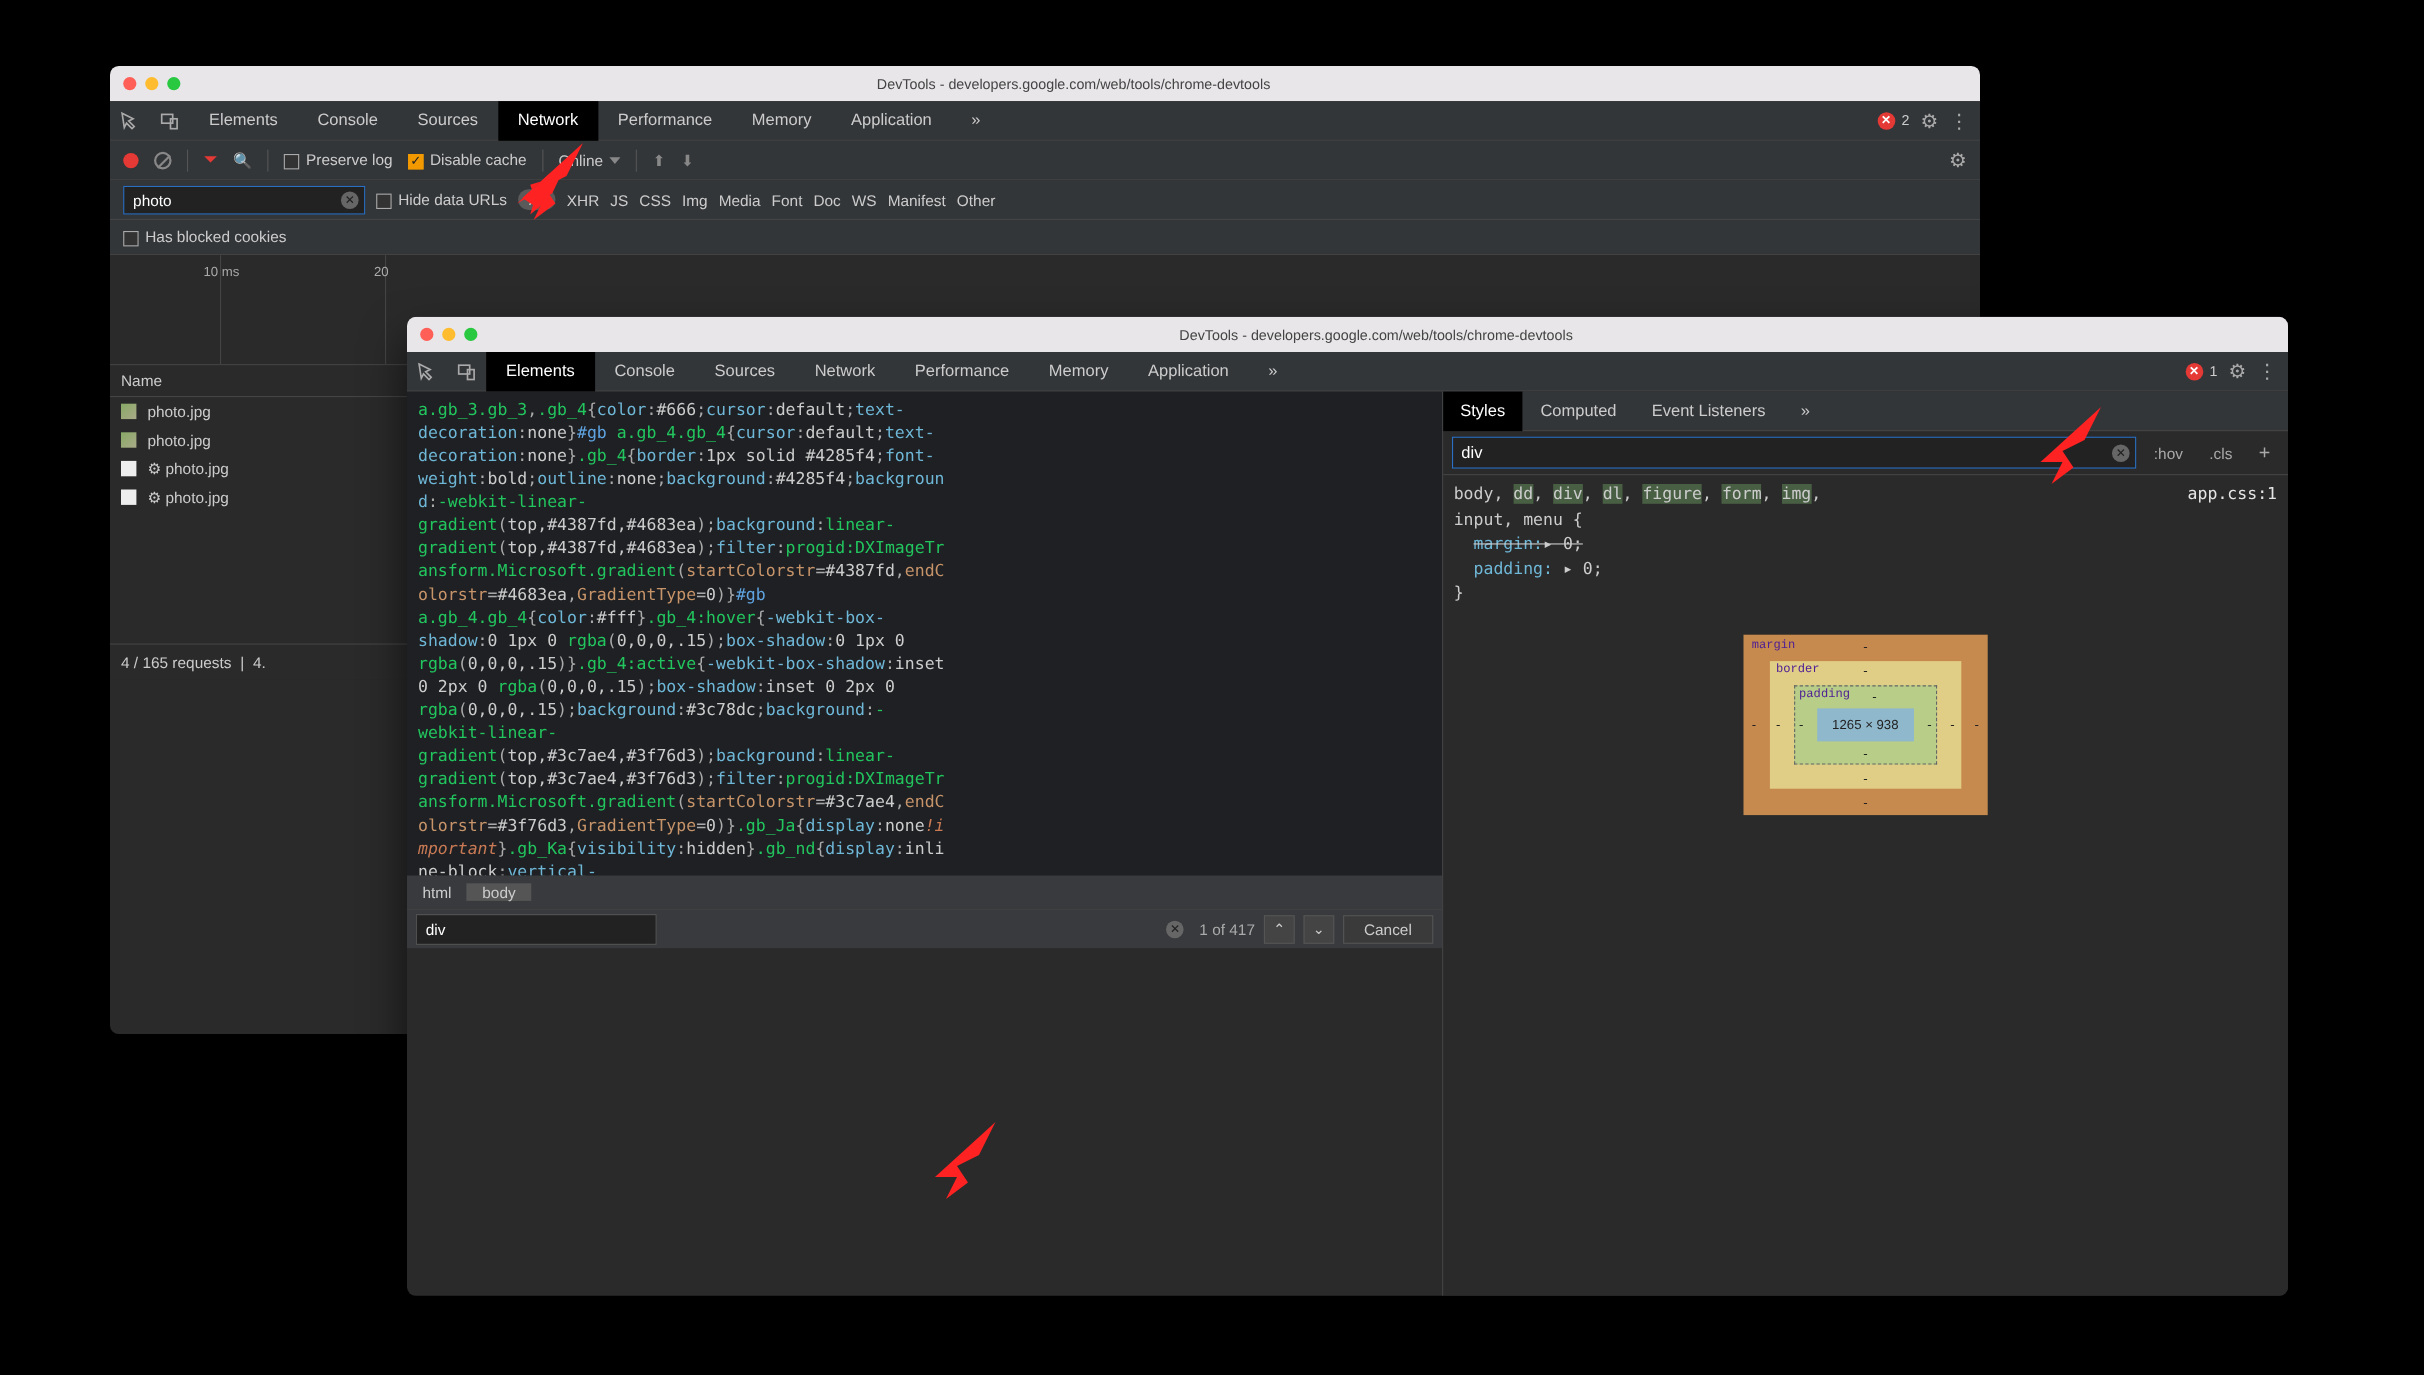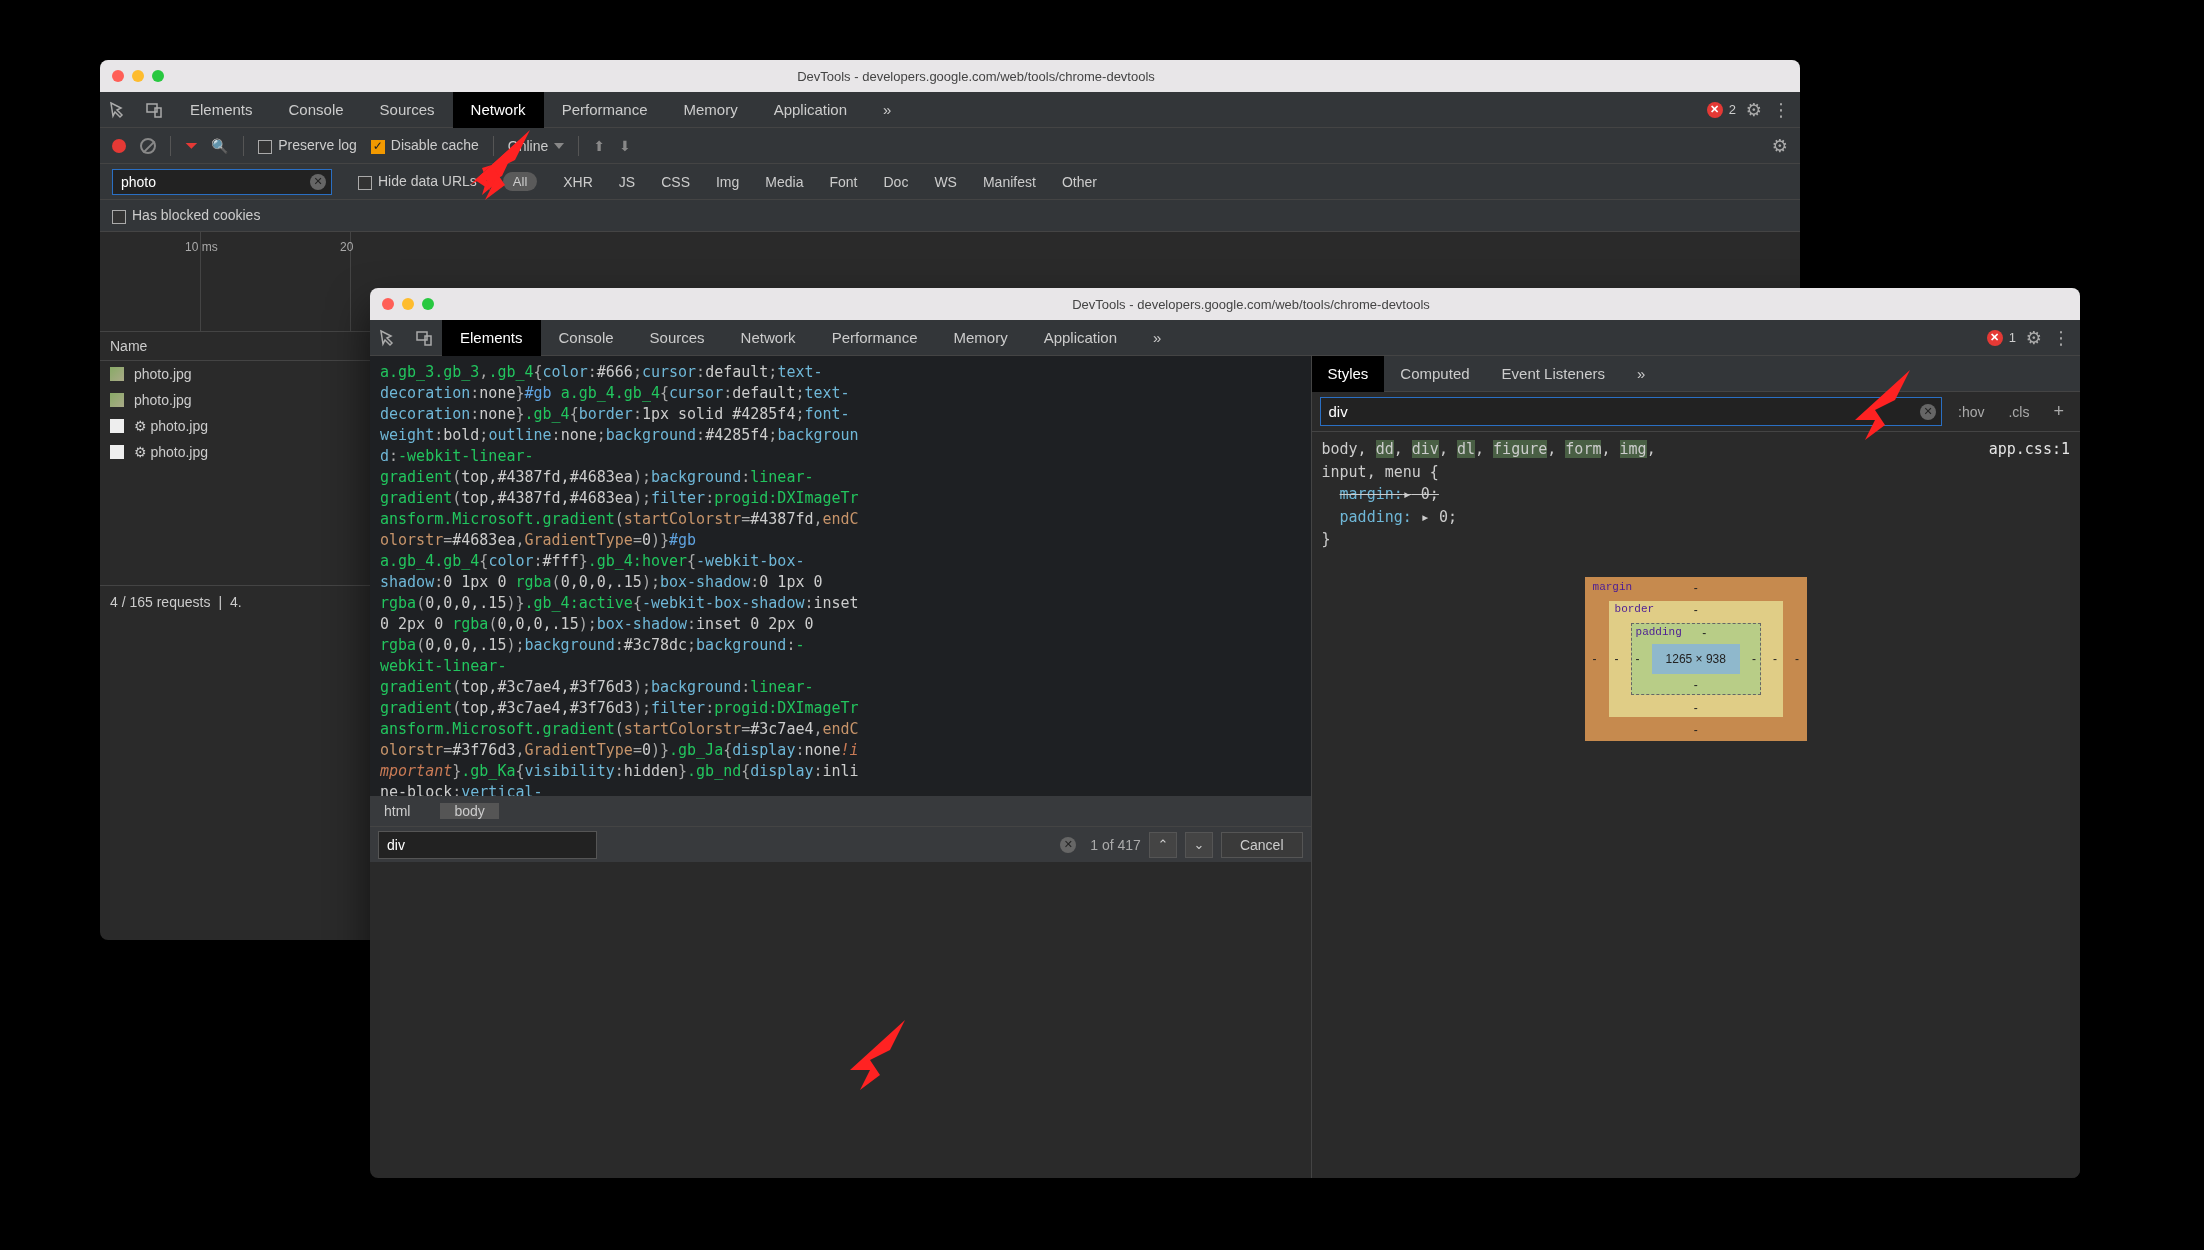--- a/index.html
+++ b/index.html
@@ -87,21 +87,21 @@
 .caret { width: 0; height: 0; border-left: 5px solid transparent; border-right: 5px solid transparent; border-top: 6px solid #888; }
 
 
 .filter-row {
   background: #333639;
   display: flex;
   align-items: center;
   height: 36px;
   border-bottom: 1px solid #444;
   padding: 0 12px;
-  gap: 26px;
+  gap: 10px;
   font-size: 14px;
 }
 .filter-input {
   background: #222;
   border: 1px solid #2a6fc3;
   color: #fff;
   padding: 4px 28px 4px 8px;
   width: 220px;
   position: relative;
   font-size: 14px;
@@ -191,21 +191,20 @@
 .c-id { color: #5fa3e0; }
 .c-str { color: #c7946a; }
 .c-important { color: #c97a55; font-style:italic; }
 
 .breadcrumb {
   background: #383a3d;
   height: 30px;
   display: flex;
   align-items: center;
   font-size: 14px;
-  gap: 16px;
 }
 .bc-item { padding: 0 14px; color: #ccc; }
 .bc-item.active { background: #555; }
 
 .find-bar {
   background: #383a3d;
   height: 36px;
   display: flex;
   align-items: center;
   padding: 0 8px;

